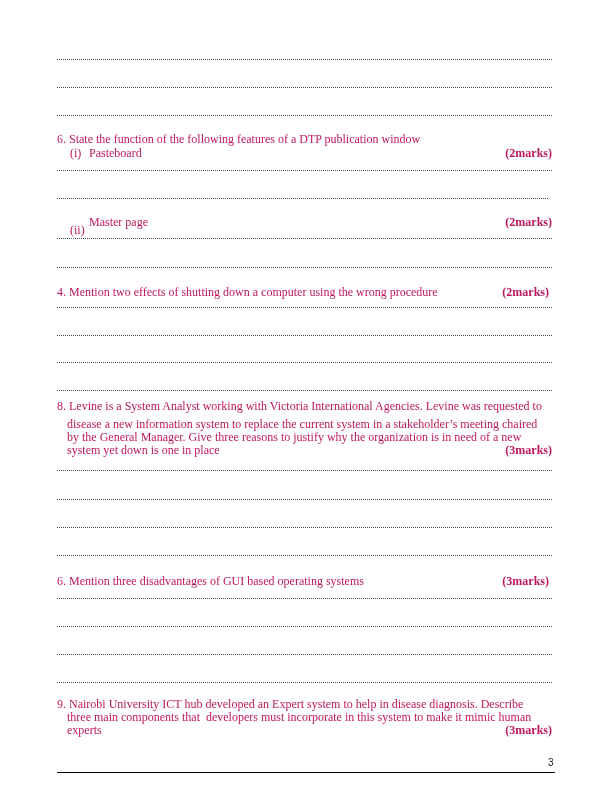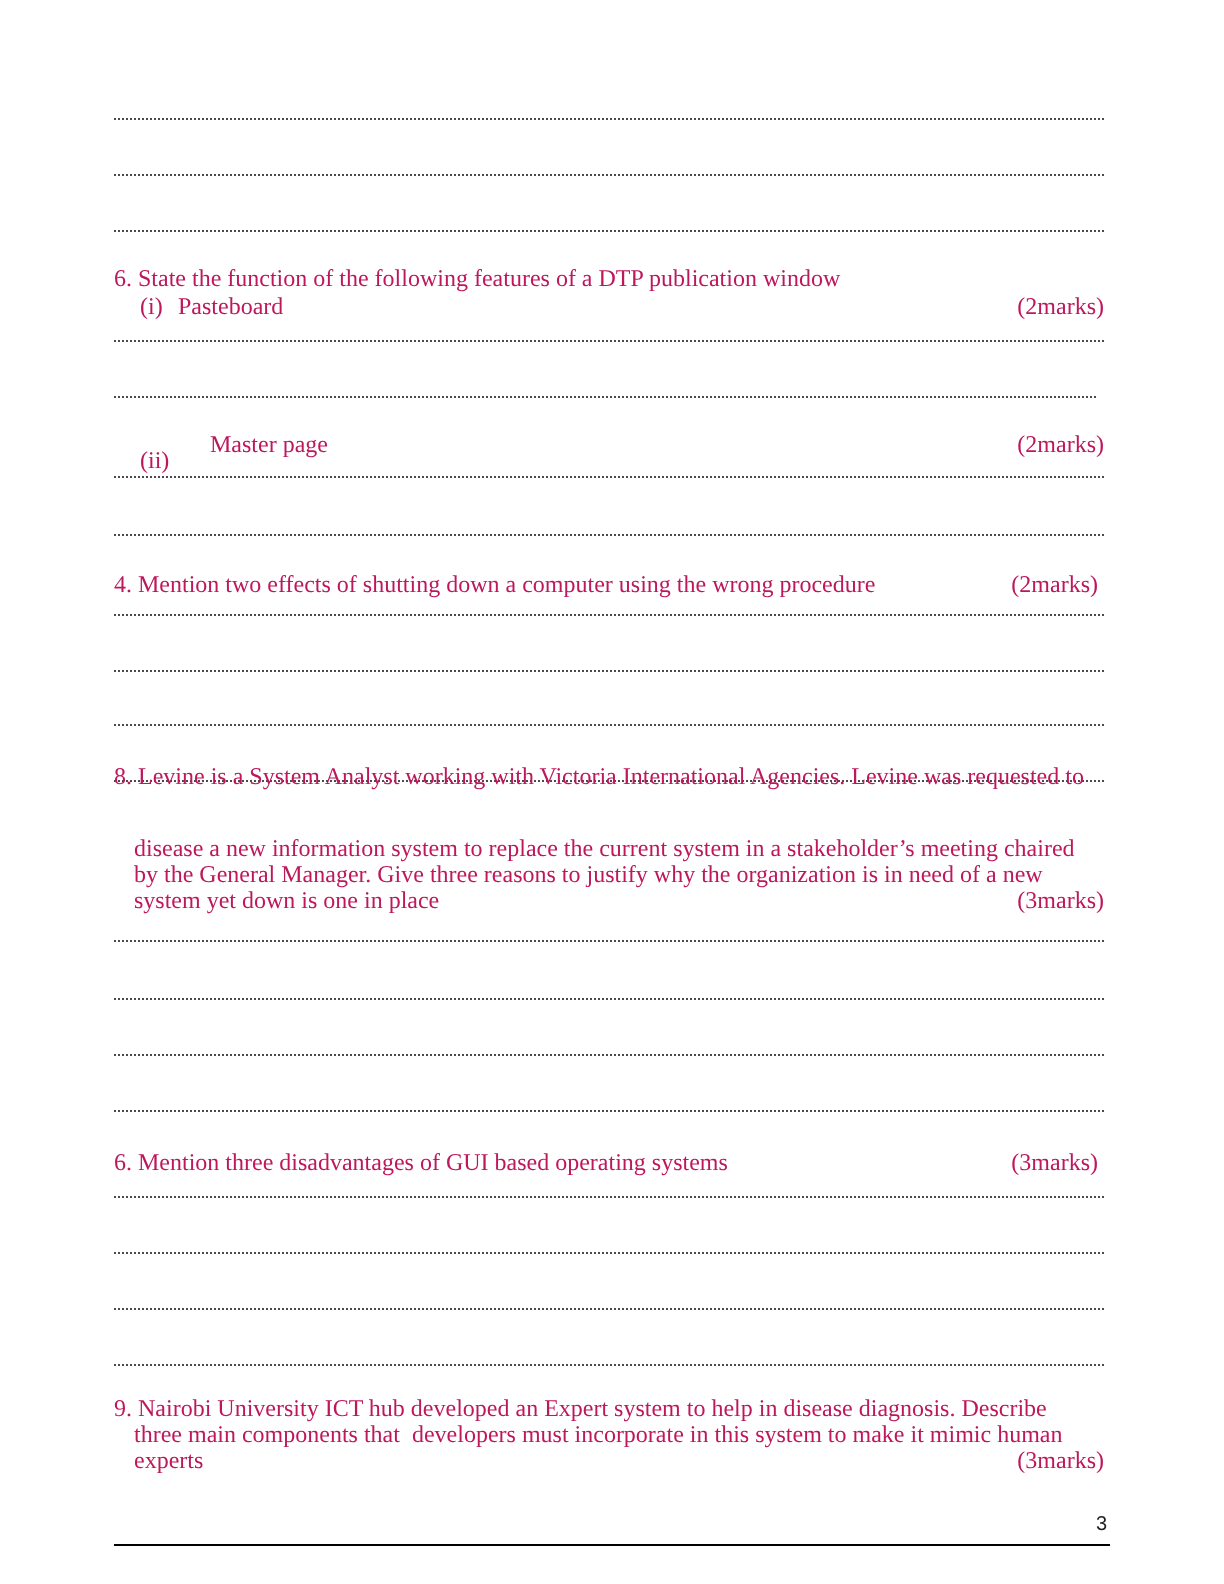--- a/index.html
+++ b/index.html
@@ -5,21 +5,21 @@
     html, body { margin: 0; padding: 0; }
     body {
       width: 612px; height: 792px; position: relative; overflow: hidden;
       background: #ffffff; color: #111111;
       font-family: "Liberation Serif", "DejaVu Serif", serif;
     }
     .txt {
       position: absolute; font-size: 12px; line-height: 13px;
       white-space: pre; color: #be185d;
     }
-    .marks { font-weight: normal; text-align: right; }
+    .marks { font-weight: bold; text-align: right; }
     .dots {
       position: absolute; left: 57px; width: 495px; height: 1px;
       background: repeating-linear-gradient(to right, #4a4a4a 0, #4a4a4a 1px, transparent 1px, transparent 2px);
     }
     .rule {
       position: absolute; left: 57px; top: 772px; width: 498px; height: 1px;
       background: #000000;
     }
     .pagenum {
       position: absolute; top: 757px; left: 548px;
@@ -37,37 +37,37 @@
 <div>
   <div class="txt" style="top:133px;left:57px">6. State the function of the following features of a DTP publication window</div>
 
   <div class="txt" style="top:147px;left:70px">(i)</div>
   <div class="txt" style="top:147px;left:89px">Pasteboard</div>
   <div class="txt marks" style="top:147px;right:60px">(2marks)</div>
   <div class="dots" style="top:170px"></div>
   <div class="dots" style="top:198px;width:492px"></div>
 
   <div class="txt" style="top:224px;left:70px">(ii)</div>
-  <div class="txt" style="top:216px;left:105px">Master page</div>
+  <div class="txt" style="top:216px;left:89px">Master page</div>
   <div class="txt marks" style="top:216px;right:60px">(2marks)</div>
   <div class="dots" style="top:238px"></div>
   <div class="dots" style="top:267px"></div>
 </div>
 
 <div>
   <div class="txt" style="top:286px;left:57px">4. Mention two effects of shutting down a computer using the wrong procedure</div>
   <div class="txt marks" style="top:286px;right:63px">(2marks)</div>
   <div class="dots" style="top:307px"></div>
   <div class="dots" style="top:335px"></div>
   <div class="dots" style="top:362px"></div>
   <div class="dots" style="top:390px"></div>
 </div>
 
 <div>
-  <div class="txt" style="top:382px;left:57px">8. Levine is a System Analyst working with Victoria International Agencies. Levine was requested to</div>
+  <div class="txt" style="top:400px;left:57px">8. Levine is a System Analyst working with Victoria International Agencies. Levine was requested to</div>
   <div class="txt" style="top:418px;left:67px">disease a new information system to replace the current system in a stakeholder’s meeting chaired</div>
   <div class="txt" style="top:431px;left:67px">by the General Manager. Give three reasons to justify why the organization is in need of a new</div>
   <div class="txt" style="top:444px;left:67px">system yet down is one in place</div>
   <div class="txt marks" style="top:444px;right:60px">(3marks)</div>
   <div class="dots" style="top:470px"></div>
   <div class="dots" style="top:499px"></div>
   <div class="dots" style="top:527px"></div>
   <div class="dots" style="top:555px"></div>
 </div>
 

